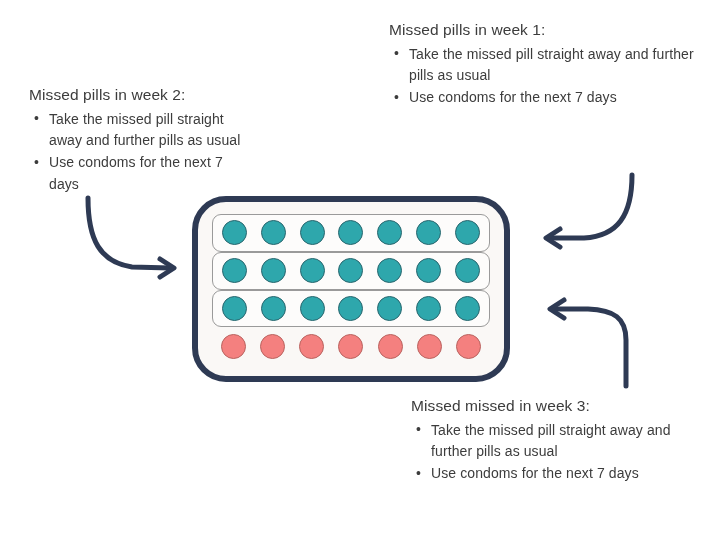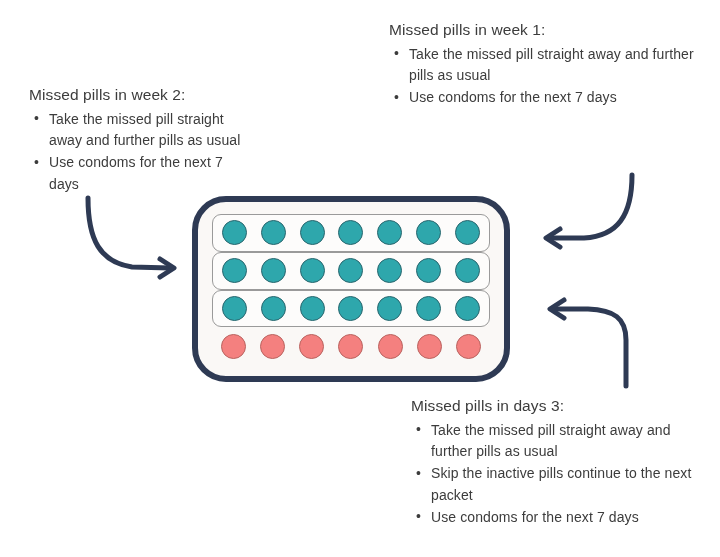--- a/index.html
+++ b/index.html
@@ -148,24 +148,23 @@
 
   <div class="callout" id="callout-week1">
     <div class="callout-title">Missed pills in week 1:</div>
     <ul>
       <li>Take the missed pill straight away and further pills as usual</li>
       <li>Use condoms for the next 7 days</li>
     </ul>
   </div>
 
   <div class="callout" id="callout-week3">
-    <div class="callout-title">Missed pills in days 3:</div>
+    <div class="callout-title">Missed missed in week 3:</div>
     <ul>
       <li>Take the missed pill straight away and further pills as usual</li>
-      <li>Skip the inactive pills continue to the next packet</li>
       <li>Use condoms for the next 7 days</li>
     </ul>
   </div>
 
   <div id="pill-packet">
     <div class="pill-rows" id="pill-rows-container">
         <div class="pill-row boxed">
           <div class="pill active"></div>
           <div class="pill active"></div>
           <div class="pill active"></div>

